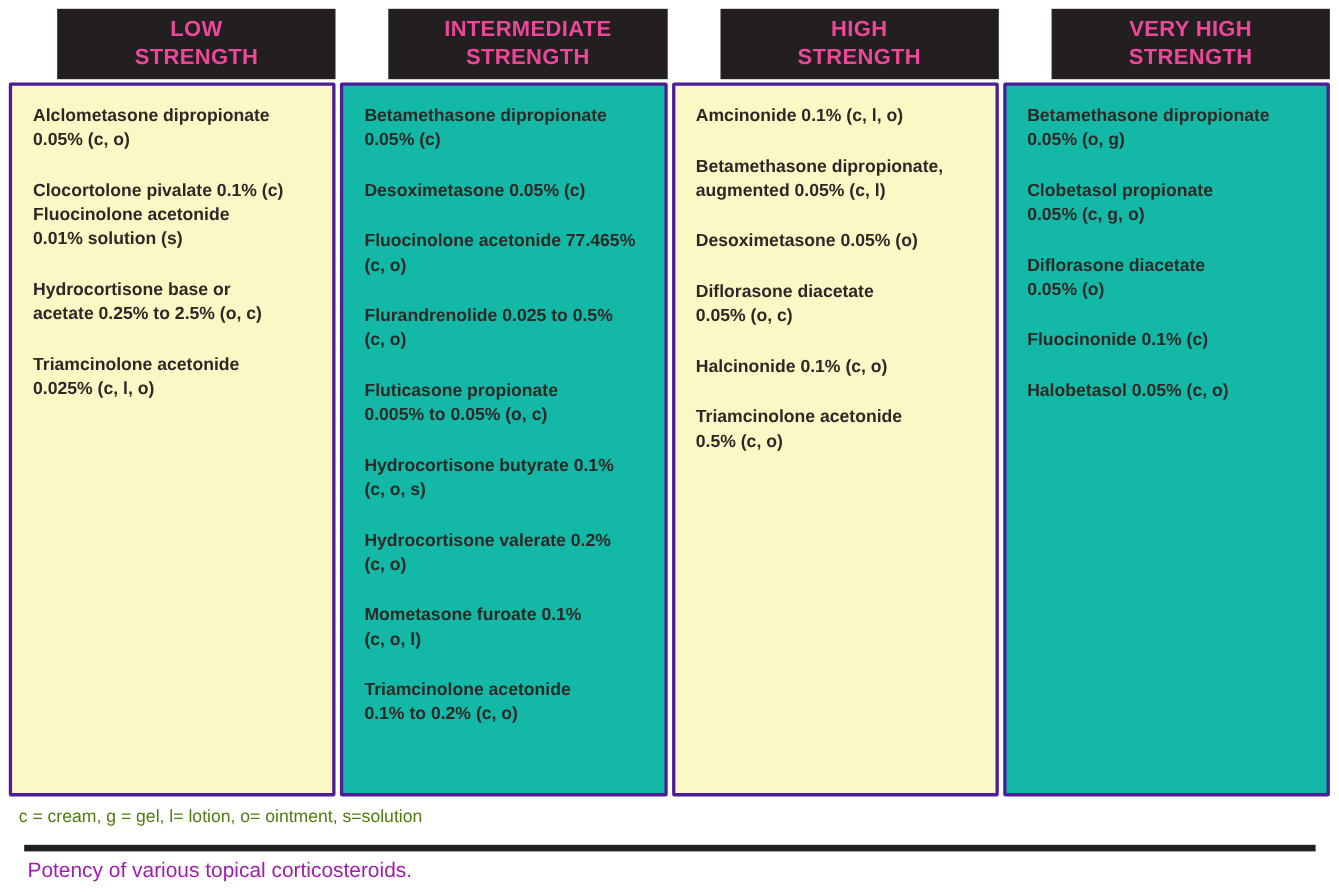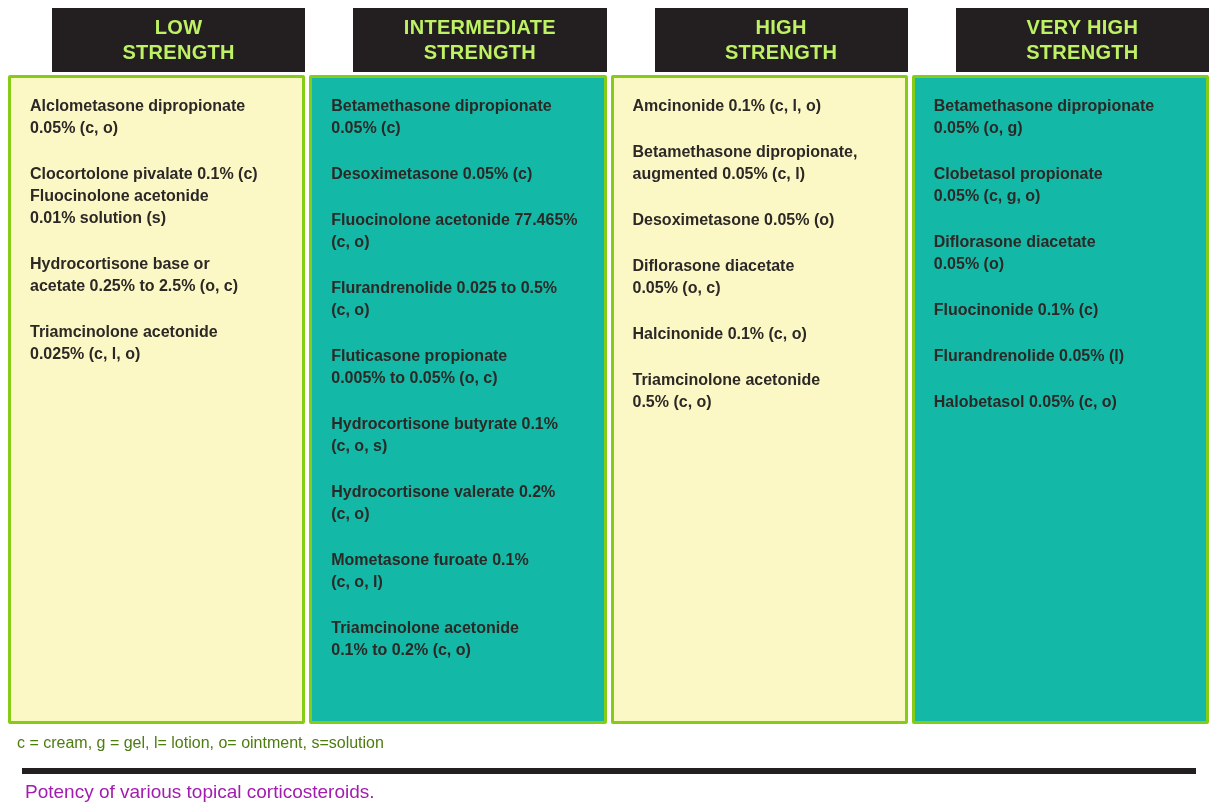--- a/index.html
+++ b/index.html
@@ -23,36 +23,36 @@
   .col {
     flex: 1 1 0;
     display: flex;
     flex-direction: column;
     min-width: 0;
   }
   .col-header {
     flex: 0 0 64px;
     height: 64px;
     background: #231f20;
-    color: #bef264;
+    color: #ec4899;
     font-weight: 700;
     font-size: 20px;
     line-height: 25px;
     letter-spacing: 0.3px;
     display: flex;
     align-items: center;
     justify-content: center;
     text-align: center;
     white-space: pre-line;
     margin-left: 44px;
   }
   .col-body {
     flex: 1 1 auto;
     margin-top: 3px;
-    border: 3px solid #84cc16;
+    border: 3px solid #4c1d95;
     border-radius: 2px;
     padding: 17px 8px 0 19px;
   }
   .tone-yellow { background: #fcf8c6; }
   .tone-tan    { background: #14b8a6; }
 
   .entry {
     margin: 0 0 24px 0;
     font-weight: 700;
     font-size: 16px;
@@ -150,21 +150,20 @@
       <div class="col-header">VERY HIGH
 STRENGTH</div>
       <div class="col-body tone-tan">
           <p class="entry">Betamethasone dipropionate
 0.05% (o, g)</p>
           <p class="entry">Clobetasol propionate
 0.05% (c, g, o)</p>
           <p class="entry">Diflorasone diacetate
 0.05% (o)</p>
           <p class="entry">Fluocinonide 0.1% (c)</p>
-          <p class="entry">Flurandrenolide 0.05% (l)</p>
           <p class="entry">Halobetasol 0.05% (c, o)</p>
         </div>
     </div>
 
   </div>
 
   <div class="legend">c = cream, g = gel, l= lotion, o= ointment, s=solution</div>
 
   <div class="divider-rule"></div>
 

